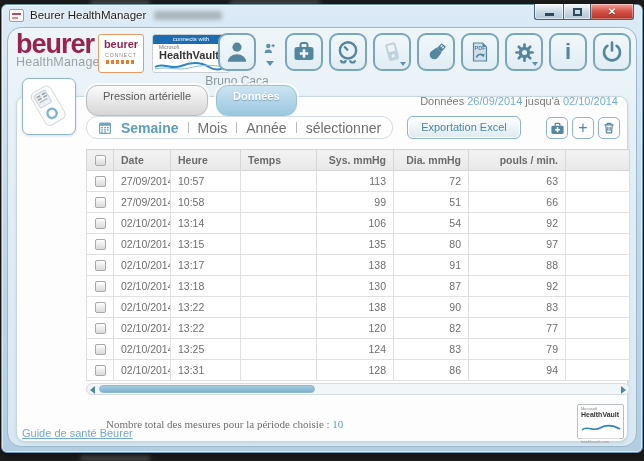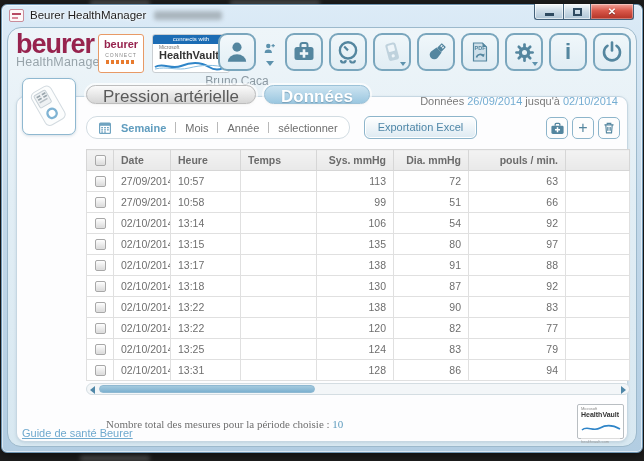--- a/index.html
+++ b/index.html
@@ -77,33 +77,33 @@
 
   
   #panel { position:absolute; left:8px; right:8px; top:68px; bottom:4px; background:#fdfdfe;
            border:1px solid #c6d7e2; border-radius:9px;
            box-shadow:0 1px 3px rgba(120,150,170,.25); }
   #device-thumb { position:absolute; left:14px; top:50px; width:54px; height:57px; background:#fff;
            border:1px solid #8fb8d0; border-radius:7px; display:flex; align-items:center;
            justify-content:center; box-shadow:0 1px 3px rgba(120,150,170,.3); z-index:5; }
 
   #tabs { position:absolute; left:78px; top:57px; display:flex; gap:8px; z-index:6; }
-  .tab { height:19px; line-height:21px; padding:0 16px; font-size:17px; color:#5a5a5a;
+  .tab { height:31px; line-height:21px; padding:0 16px; font-size:11px; color:#5a5a5a;
          background:linear-gradient(#fbfbfb,#d6d6d6); border:1px solid #bdbdbd; border-radius:12px;
          box-shadow:0 0 0 2px rgba(255,255,255,.7), 0 1px 2px rgba(0,0,0,.18); cursor:pointer; }
   .tab.active { background:linear-gradient(#cde4f1,#9bc7e0); border-color:#9cc2d8; color:#fff;
          font-weight:bold; text-shadow:0 1px 1px rgba(110,150,175,.8); }
 
   #date-range { position:absolute; right:18px; top:67px; font-size:11px; color:#7a7a7a; z-index:6; }
   #date-range .d { color:#74add2; }
 
   #filter-row { position:absolute; left:78px; top:88px; display:flex; gap:14px; z-index:6; }
   #period-box { display:flex; align-items:center; gap:9px; height:23px; padding:0 11px;
                 background:#fff; border:1px solid #d2dce2; border-radius:11px; }
-  .fopt { font-size:11px; color:#6e6e6e; cursor:pointer; }
+  .fopt { font-size:14px; color:#6e6e6e; cursor:pointer; }
   .fopt.active { color:#5f9cbe; font-weight:bold; }
   .fdiv { width:1px; height:11px; background:#b9b9b9; }
   #export-btn { height:23px; line-height:21px; padding:0 13px; font-size:11px; color:#4f87a8;
                 background:linear-gradient(#ffffff,#ddeaf2); border:1px solid #8db5cb; border-radius:6px;
                 box-shadow:inset 0 0 0 1px #fff; cursor:pointer; }
   #action-btns { position:absolute; right:16px; top:89px; display:flex; gap:4px; z-index:6; }
   .abtn { width:22px; height:22px; border:1.5px solid #8db5cb; border-radius:5px; background:#fdfdfd;
           display:flex; align-items:center; justify-content:center; cursor:pointer; }
   .ic-plus { font-size:16px; color:#54869f; line-height:14px; font-weight:normal; }
 

